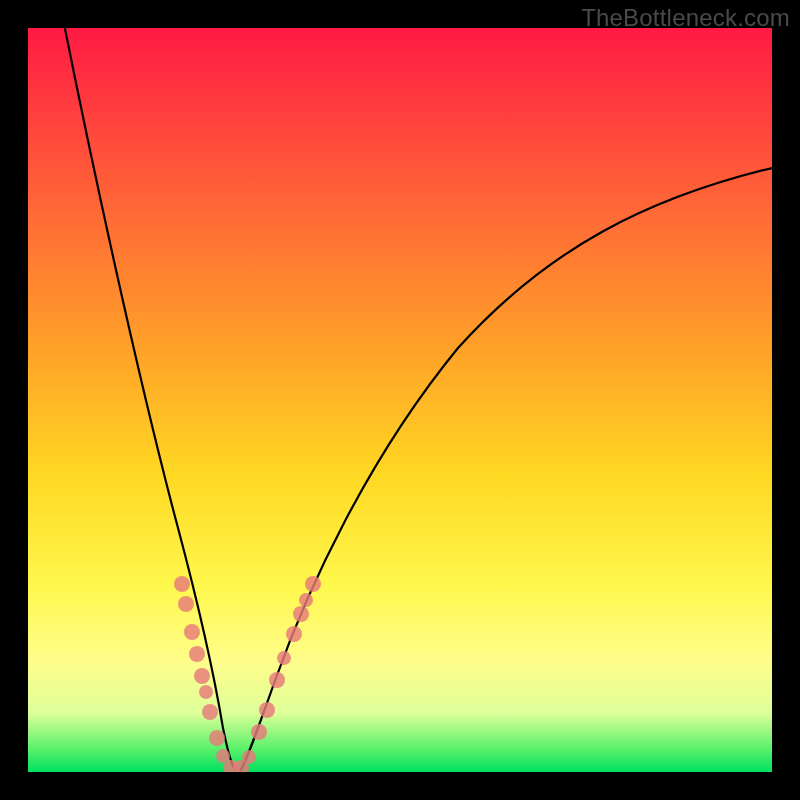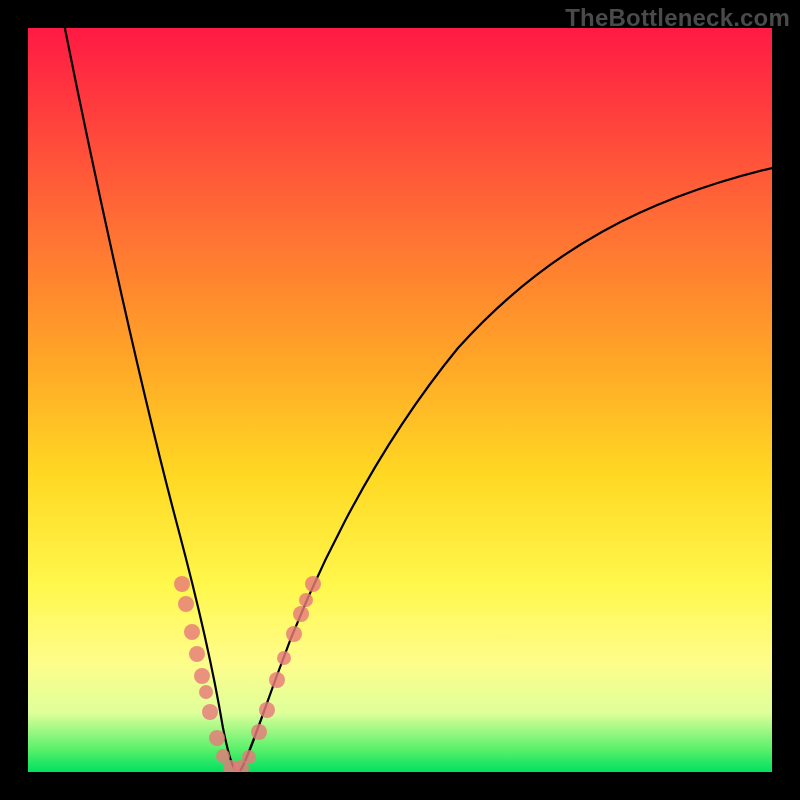--- a/index.html
+++ b/index.html
@@ -28,21 +28,21 @@
       #dfff9a 92%,
       #58f06a 97%,
       #00e060 100%);
   }
   .watermark {
     position: absolute;
     top: 4px;
     right: 10px;
     color: #4a4a4a;
     font-size: 24px;
-    font-weight: 700;
+    font-weight: 400;
     letter-spacing: 0.2px;
     user-select: none;
   }
   svg.curves {
     position: absolute;
     left: 0;
     top: 0;
     width: 744px;
     height: 744px;
   }

